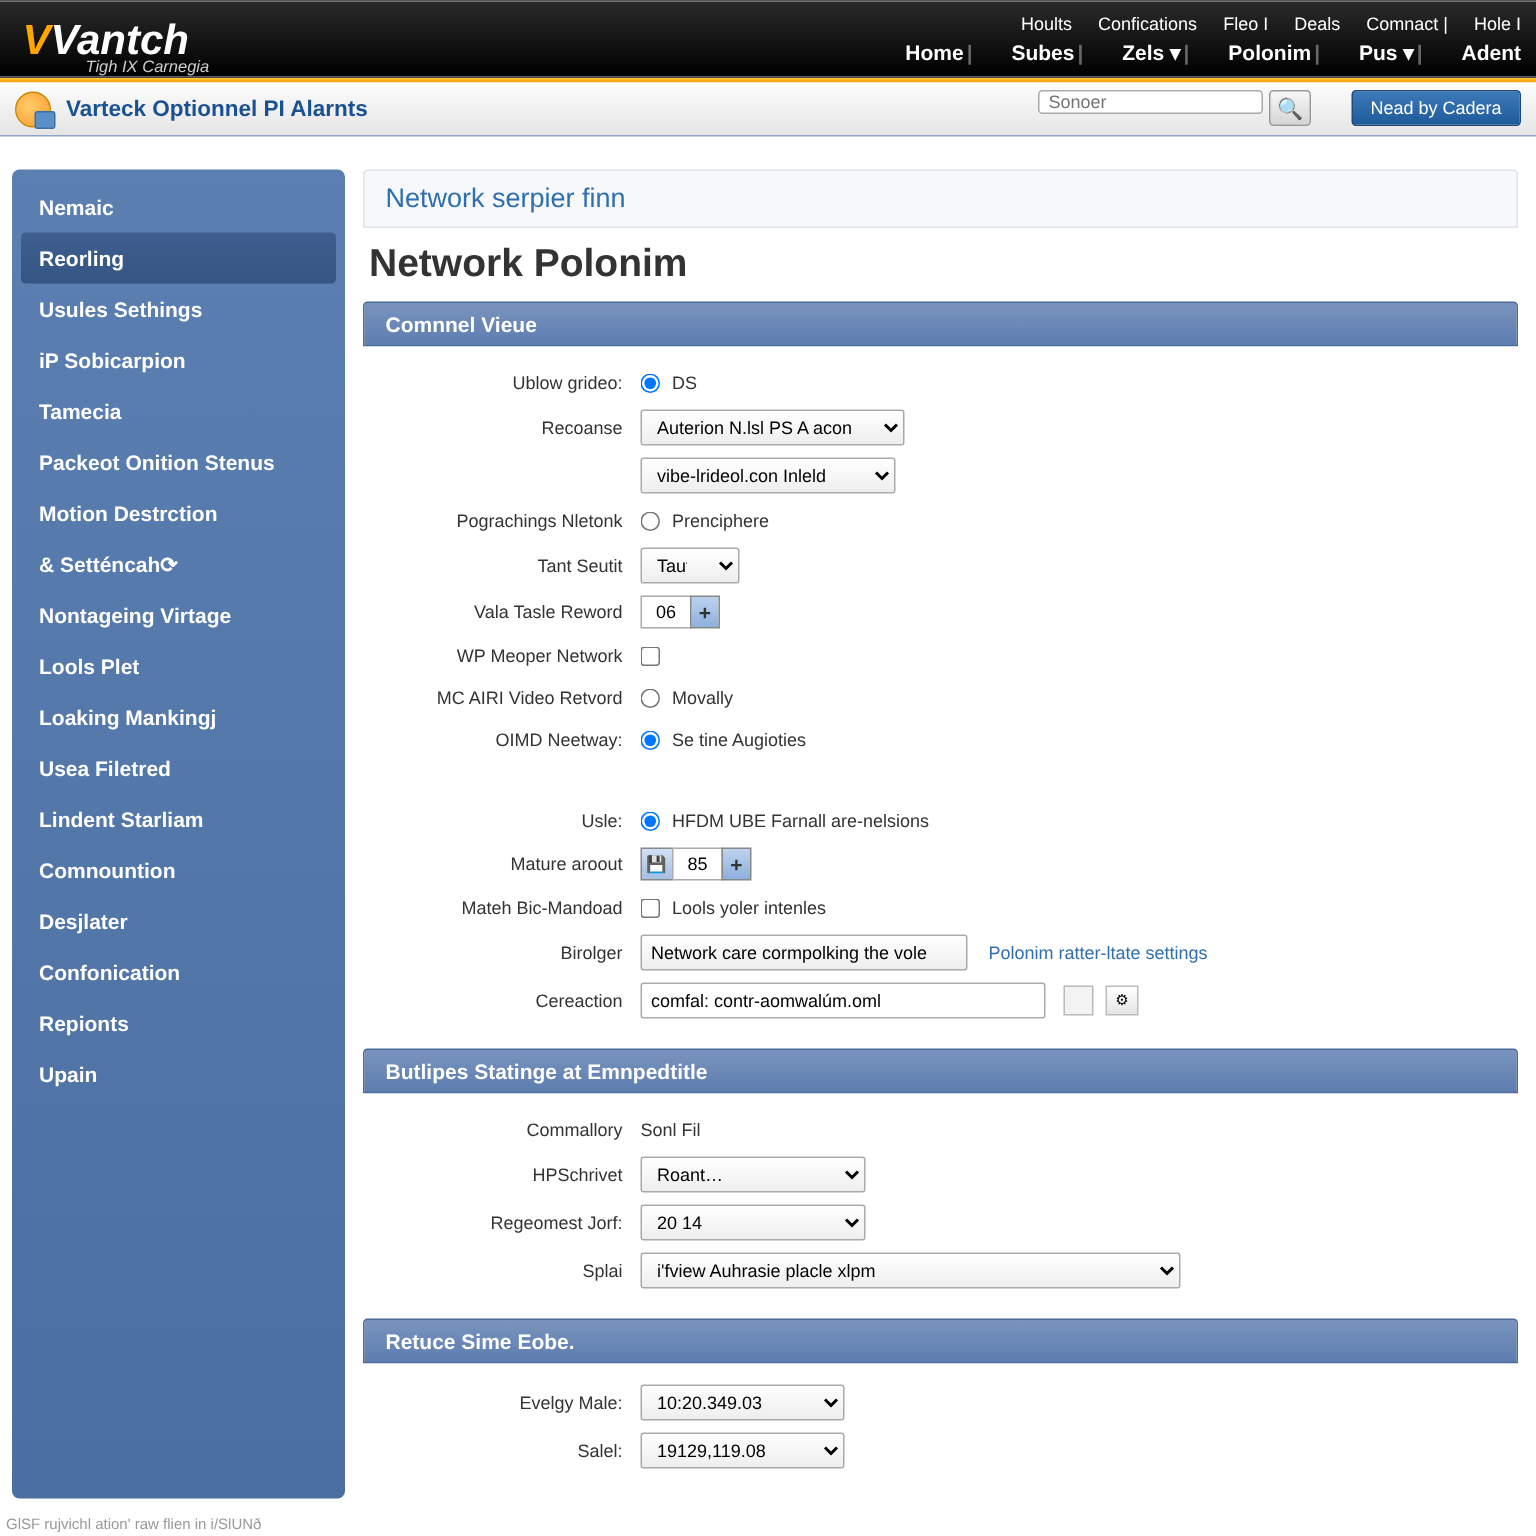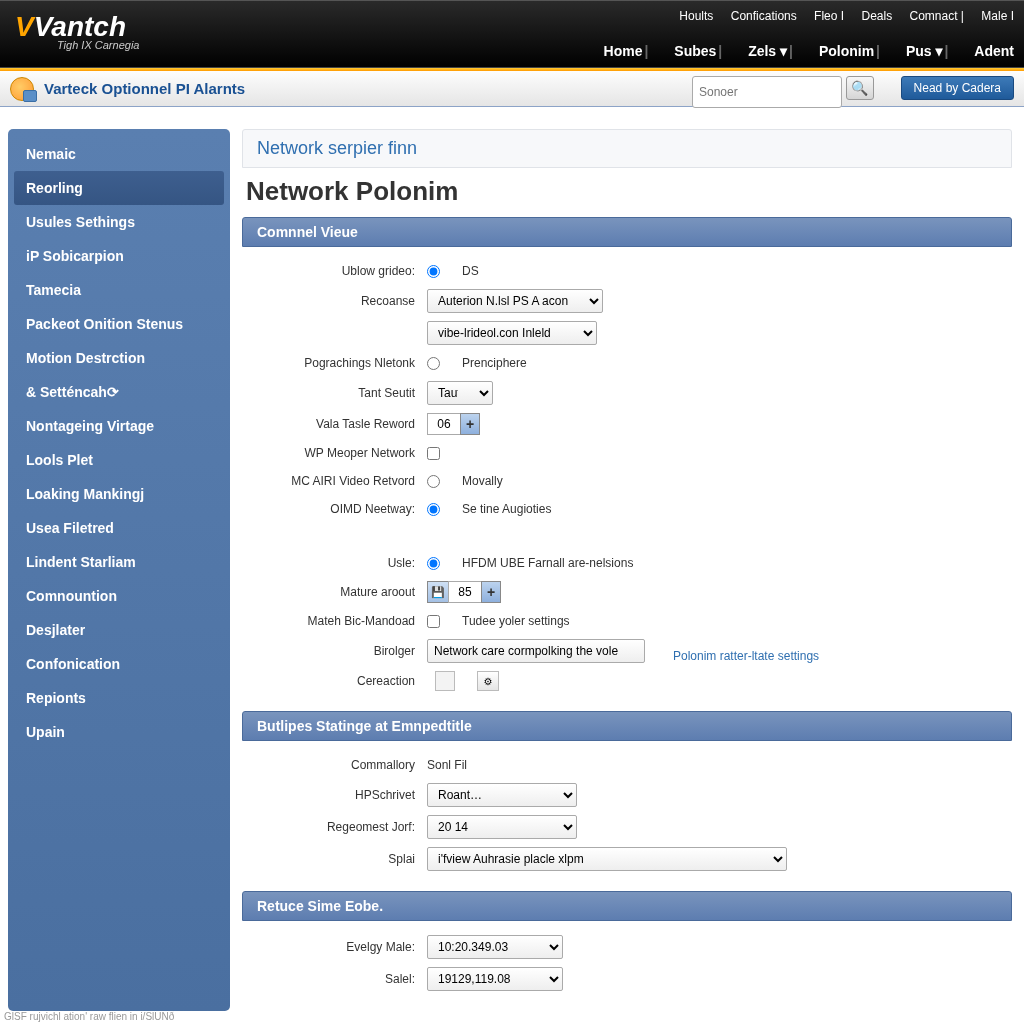--- a/index.html
+++ b/index.html
@@ -1,39 +1,39 @@
 <!DOCTYPE html>
 <html><head>
 <meta charset="utf-8">
 <style>
 * { margin: 0; padding: 0; box-sizing: border-box; }
 body { font-family: Arial, Helvetica, sans-serif; font-size: 13px; background: #fff; width: 1024px; height: 1024px; overflow: hidden; position: relative; }
 
 
-.top-header { background: linear-gradient(to bottom, #2a2a2a, #000); height: 68px; border-top: 1px solid #555; border-bottom: 1px solid #444; position: relative; }
+.top-header { background: linear-gradient(to bottom, #2a2a2a, #000); height: 52px; border-top: 1px solid #555; border-bottom: 1px solid #444; position: relative; }
 .logo-area { position: absolute; left: 15px; top: 10px; }
 .logo-text { color: #fff; font-size: 28px; font-weight: bold; font-style: italic; }
 .logo-v { color: #ffa500; }
 .logo-sub { color: #ccc; font-size: 11px; margin-top: -4px; margin-left: 42px; font-style: italic; }
 .top-links { position: absolute; right: 10px; top: 8px; color: #fff; font-size: 12px; }
 .top-links span { margin-left: 14px; cursor: pointer; }
 .main-nav { position: absolute; right: 10px; bottom: 8px; color: #fff; font-size: 14px; font-weight: bold; }
 .main-nav span { margin-left: 20px; cursor: pointer; }
 .main-nav .sep { color: #666; margin: 0 2px; }
 
 
 .orange-stripe { height: 3px; background: linear-gradient(to bottom, #ffcc33, #ff9900); }
 
 
 .sub-header { background: linear-gradient(to bottom, #fdfdfd, #e5e5e5); height: 36px; border-bottom: 1px solid #8ca3c7; display: flex; align-items: center; padding: 0 10px; position: relative; }
 .sub-icon { width: 24px; height: 24px; background: radial-gradient(circle at 40% 40%, #ffcc66, #ff9933); border-radius: 50%; border: 1px solid #cc8800; margin-right: 10px; position: relative; }
 .sub-icon::after { content: ""; position: absolute; right: -4px; bottom: -2px; width: 12px; height: 10px; background: #5b8fc7; border-radius: 2px; border: 1px solid #3a6ea5; }
 .sub-title { color: #1a5193; font-weight: bold; font-size: 15px; }
 .search-box { position: absolute; right: 150px; top: 5px; display: flex; }
-.search-box input { width: 150px; height: 32px; border: 1px solid #aaa; border-radius: 3px; padding: 0 6px; font-size: 12px; color: #888; }
+.search-box input { width: 150px; height: 16px; border: 1px solid #aaa; border-radius: 3px; padding: 0 6px; font-size: 12px; color: #888; }
 .search-btn { width: 28px; height: 24px; margin-left: 4px; border: 1px solid #999; background: linear-gradient(to bottom, #f7f7f7, #d5d5d5); border-radius: 3px; cursor: pointer; display: flex; align-items: center; justify-content: center; font-size: 14px; }
 .cta-btn { position: absolute; right: 10px; top: 5px; height: 24px; padding: 0 12px; background: linear-gradient(to bottom, #3d7ab8, #1f5a9a); color: #fff; border: 1px solid #1a4a80; border-radius: 3px; font-size: 12px; display: flex; align-items: center; cursor: pointer; text-align: right; }
 
 
 .body-wrap { display: flex; padding: 22px 12px 0 8px; }
 
 
 .sidebar { width: 222px; background: linear-gradient(to bottom, #5a7fb0, #4a6fa0); border-radius: 5px; padding: 8px 6px 20px; flex-shrink: 0; }
 .sidebar-item { color: #fff; font-weight: bold; font-size: 14px; padding: 9px 12px; cursor: pointer; border-radius: 3px; }
 .sidebar-item.active { background: linear-gradient(to bottom, #3e5f8f, #355583); }
@@ -42,21 +42,21 @@
 .main { flex: 1; margin-left: 12px; }
 .breadcrumb { color: #2f6fb0; font-size: 18px; margin-bottom: 8px; padding: 8px 14px; background: #f7f8fa; border: 1px solid #e0e3e8; border-radius: 3px 3px 0 0; font-weight: 500; }
 .page-title { font-size: 26px; font-weight: bold; color: #333; margin: 4px 0 10px 4px; }
 
 .section { margin-bottom: 6px; }
 .section-header { background: linear-gradient(to bottom, #7994bd, #5d7db0); color: #fff; font-weight: bold; font-size: 14px; padding: 6px 14px; border-radius: 3px 3px 0 0; border: 1px solid #4a6a9a; }
 .section-body { background: #fff; padding: 10px 0; }
 
 .form-row { display: flex; align-items: center; padding: 4px 0; min-height: 28px; }
 .form-label { width: 185px; text-align: right; padding-right: 12px; color: #333; font-size: 12px; }
-.form-ctrl { display: flex; align-items: flex-end; gap: 18px; }
+.form-ctrl { display: flex; align-items: center; gap: 4px; }
 
 input[type="radio"], input[type="checkbox"] { margin-right: 4px; }
 .radio-label, .check-label { font-size: 12px; color: #333; }
 
 select, input.text { border: 1px solid #aaa; background: linear-gradient(to bottom, #fff, #eee); height: 24px; padding: 0 6px; font-size: 12px; border-radius: 2px; }
 select { padding-right: 18px; }
 input.text { background: #fff; }
 
 .spinner { display: flex; align-items: center; }
 .spinner input { width: 34px; height: 22px; border: 1px solid #aaa; text-align: center; font-size: 12px; }
@@ -76,21 +76,21 @@
   <div class="logo-area">
     <div class="logo-text"><span class="logo-v">V</span><span>Vantch</span></div>
     <div class="logo-sub">Tigh IX Carnegia</div>
   </div>
   <div class="top-links">
     <span>Hoults</span>
     <span>Confications</span>
     <span>Fleo I</span>
     <span>Deals</span>
     <span>Comnact |</span>
-    <span>Male I</span>
+    <span>Hole I</span>
   </div>
   <div class="main-nav">
     <span>Home</span><span class="sep">|</span>
     <span>Subes</span><span class="sep">|</span>
     <span>Zels ▾</span><span class="sep">|</span>
     <span>Polonim</span><span class="sep">|</span>
     <span>Pus ▾</span><span class="sep">|</span>
     <span>Adent</span>
   </div>
 </div>
@@ -217,33 +217,34 @@
                 <div class="save-icn">💾</div>
                 <input value="85" style="">
                 <button>+</button>
               </div>
             </div>
           </div>
         <div class="form-row">
             <div class="form-label">Mateh Bic-Mandoad</div>
             <div class="form-ctrl">
               <input type="checkbox" style="">
-              <span class="check-label">Tudee yoler settings</span>
+              <span class="check-label">Lools yoler intenles</span>
             </div>
           </div>
         <div class="form-row">
             <div class="form-label">Birolger</div>
             <div class="form-ctrl">
               <input class="text" style="width: 218px; background: linear-gradient(rgb(255, 255, 255), rgb(238, 238, 238));" value="Network care cormpolking the vole">
               <span class="aux-text">Polonim ratter-ltate settings</span>
             </div>
           </div>
         <div class="form-row">
             <div class="form-label">Cereaction</div>
             <div class="form-ctrl">
+              <input class="text" style="width: 270px;" value="comfal: contr-aomwalúm.oml">
               <div class="aux-side"></div>
               <div class="aux-icon">⚙</div>
             </div>
           </div>
       </div>
     </div>
 
     <div class="section">
       <div class="section-header">Butlipes Statinge at Emnpedtitle</div>
       <div class="section-body">

